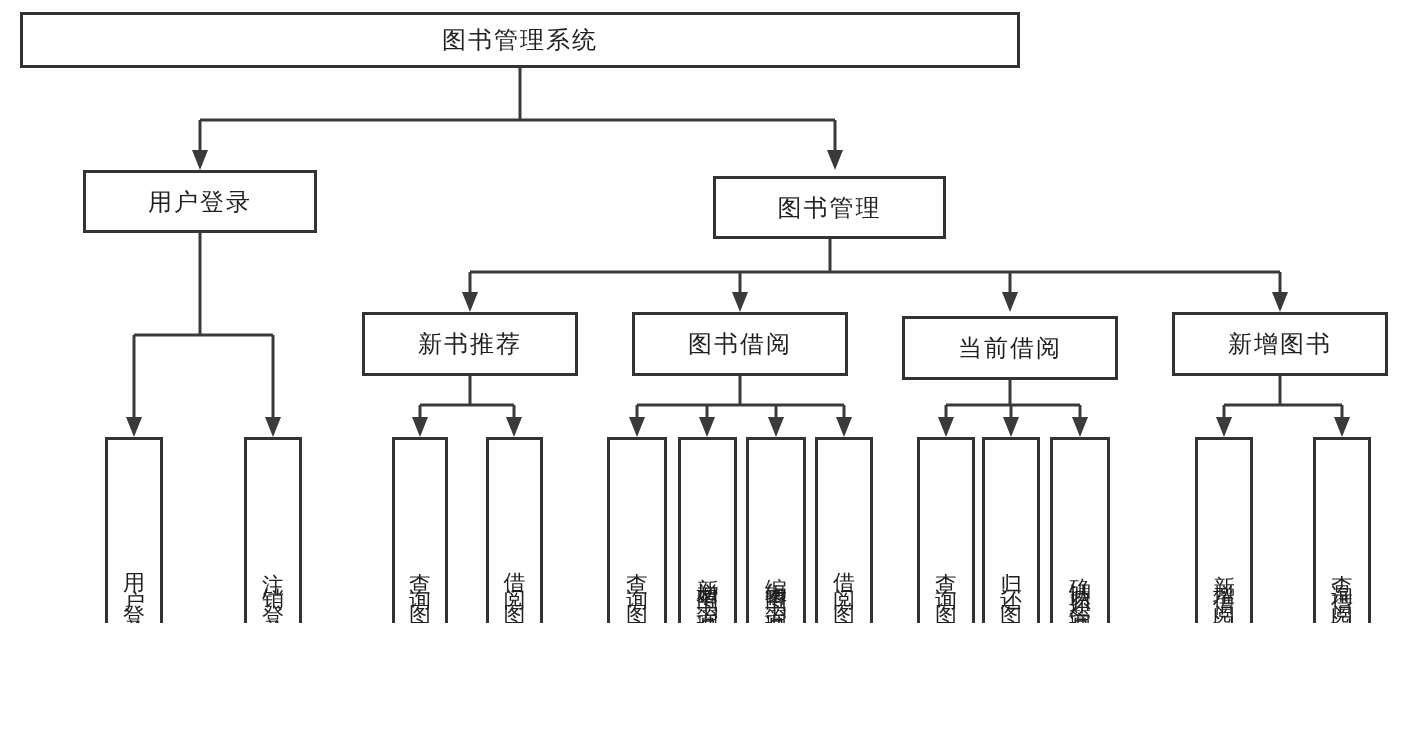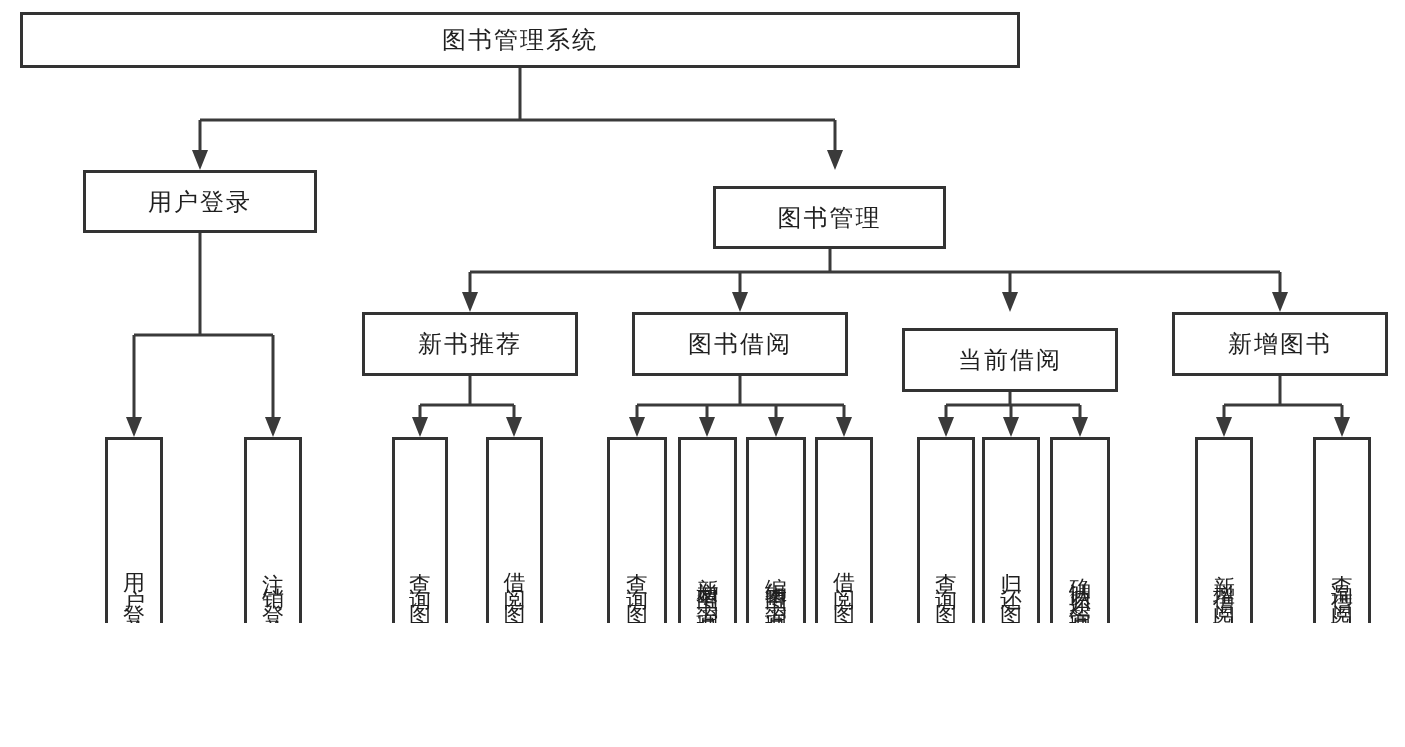--- a/index.html
+++ b/index.html
@@ -99,31 +99,31 @@
     </g>
   </svg>
 
   <div class="node h-node" style="left:20px; top:12px; width:1000px; height:56px;">
     <span>图书管理系统</span>
   </div>
 
   <div class="node h-node" style="left:83px; top:170px; width:234px; height:63px;">
     <span>用户登录</span>
   </div>
-  <div class="node h-node" style="left:713px; top:186px; width:233px; height:63px;">
+  <div class="node h-node" style="left:713px; top:176px; width:233px; height:63px;">
     <span>图书管理</span>
   </div>
 
   <div class="node h-node" style="left:632px; top:312px; width:216px; height:64px;">
     <span>图书借阅</span>
   </div>
   <div class="node h-node" style="left:362px; top:312px; width:216px; height:64px;">
     <span>新书推荐</span>
   </div>
-  <div class="node h-node" style="left:902px; top:328px; width:216px; height:64px;">
+  <div class="node h-node" style="left:902px; top:316px; width:216px; height:64px;">
     <span>当前借阅</span>
   </div>
   <div class="node h-node" style="left:1172px; top:312px; width:216px; height:64px;">
     <span>新增图书</span>
   </div>
 
   <div class="node v-node s4" style="left:105px; top:437px; width:58px; height:300px;">
     <span class="vtxt">用户登录</span>
   </div>
   <div class="node v-node s4" style="left:244px; top:437px; width:58px; height:300px;">

